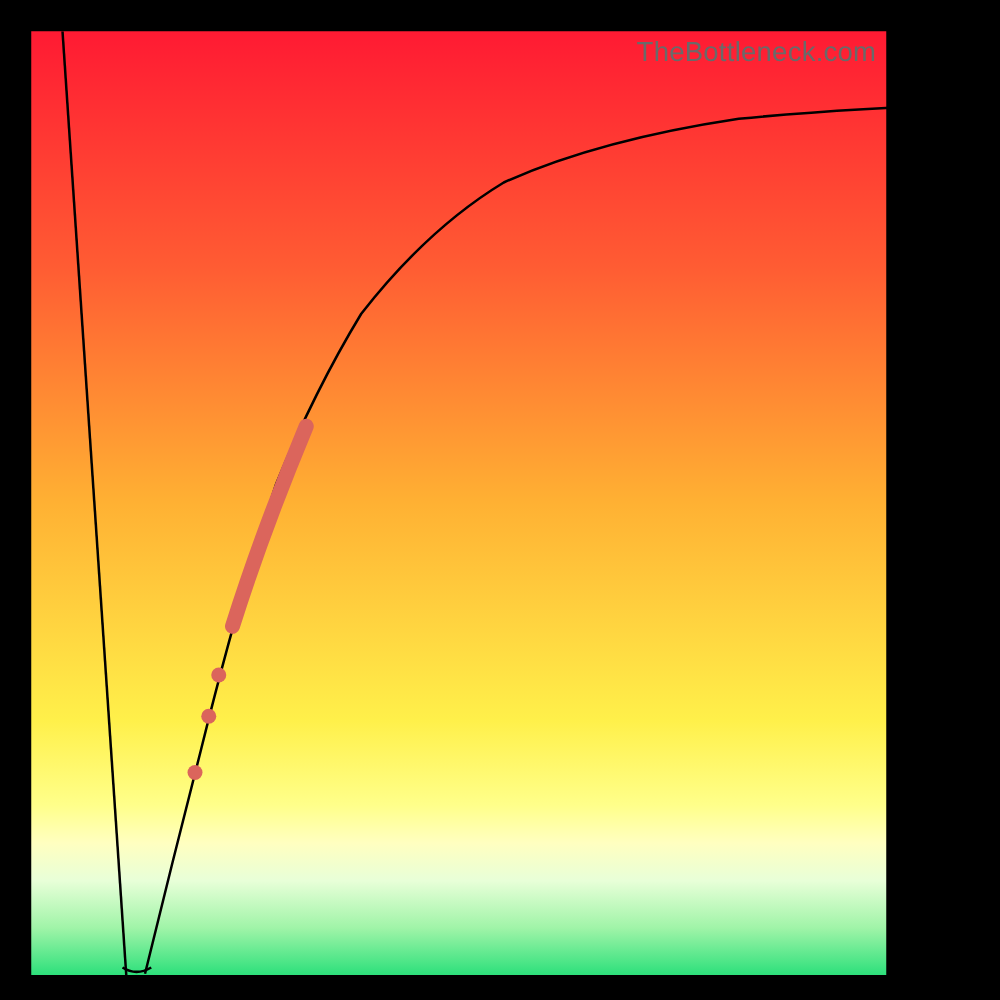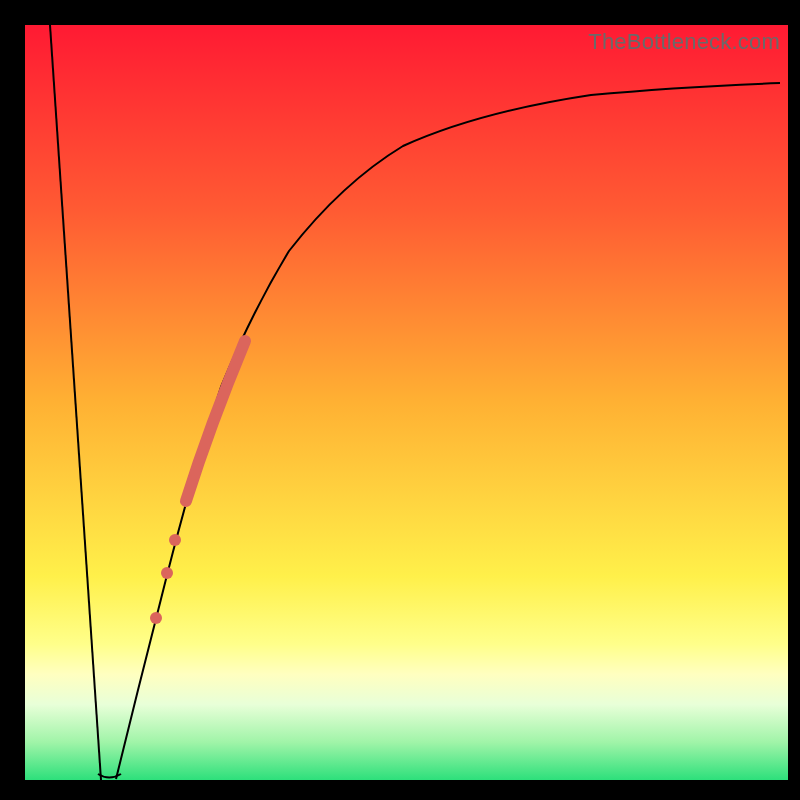--- a/index.html
+++ b/index.html
@@ -11,21 +11,21 @@
   .chart-container {
     position: relative;
     width: 800px;
     height: 800px;
     background: #000000;
   }
   .plot-area {
     position: absolute;
     left: 25px;
     top: 25px;
-    width: 763px;
+    width: 684px;
     height: 755px;
     background: linear-gradient(to bottom,
       #ff1a33 0%,
       #ff5c33 25%,
       #ffb133 50%,
       #fff04a 73%,
       #ffff8a 82%,
       #ffffc0 86%,
       #e8ffd8 90%,
       #a0f4a8 95%,

